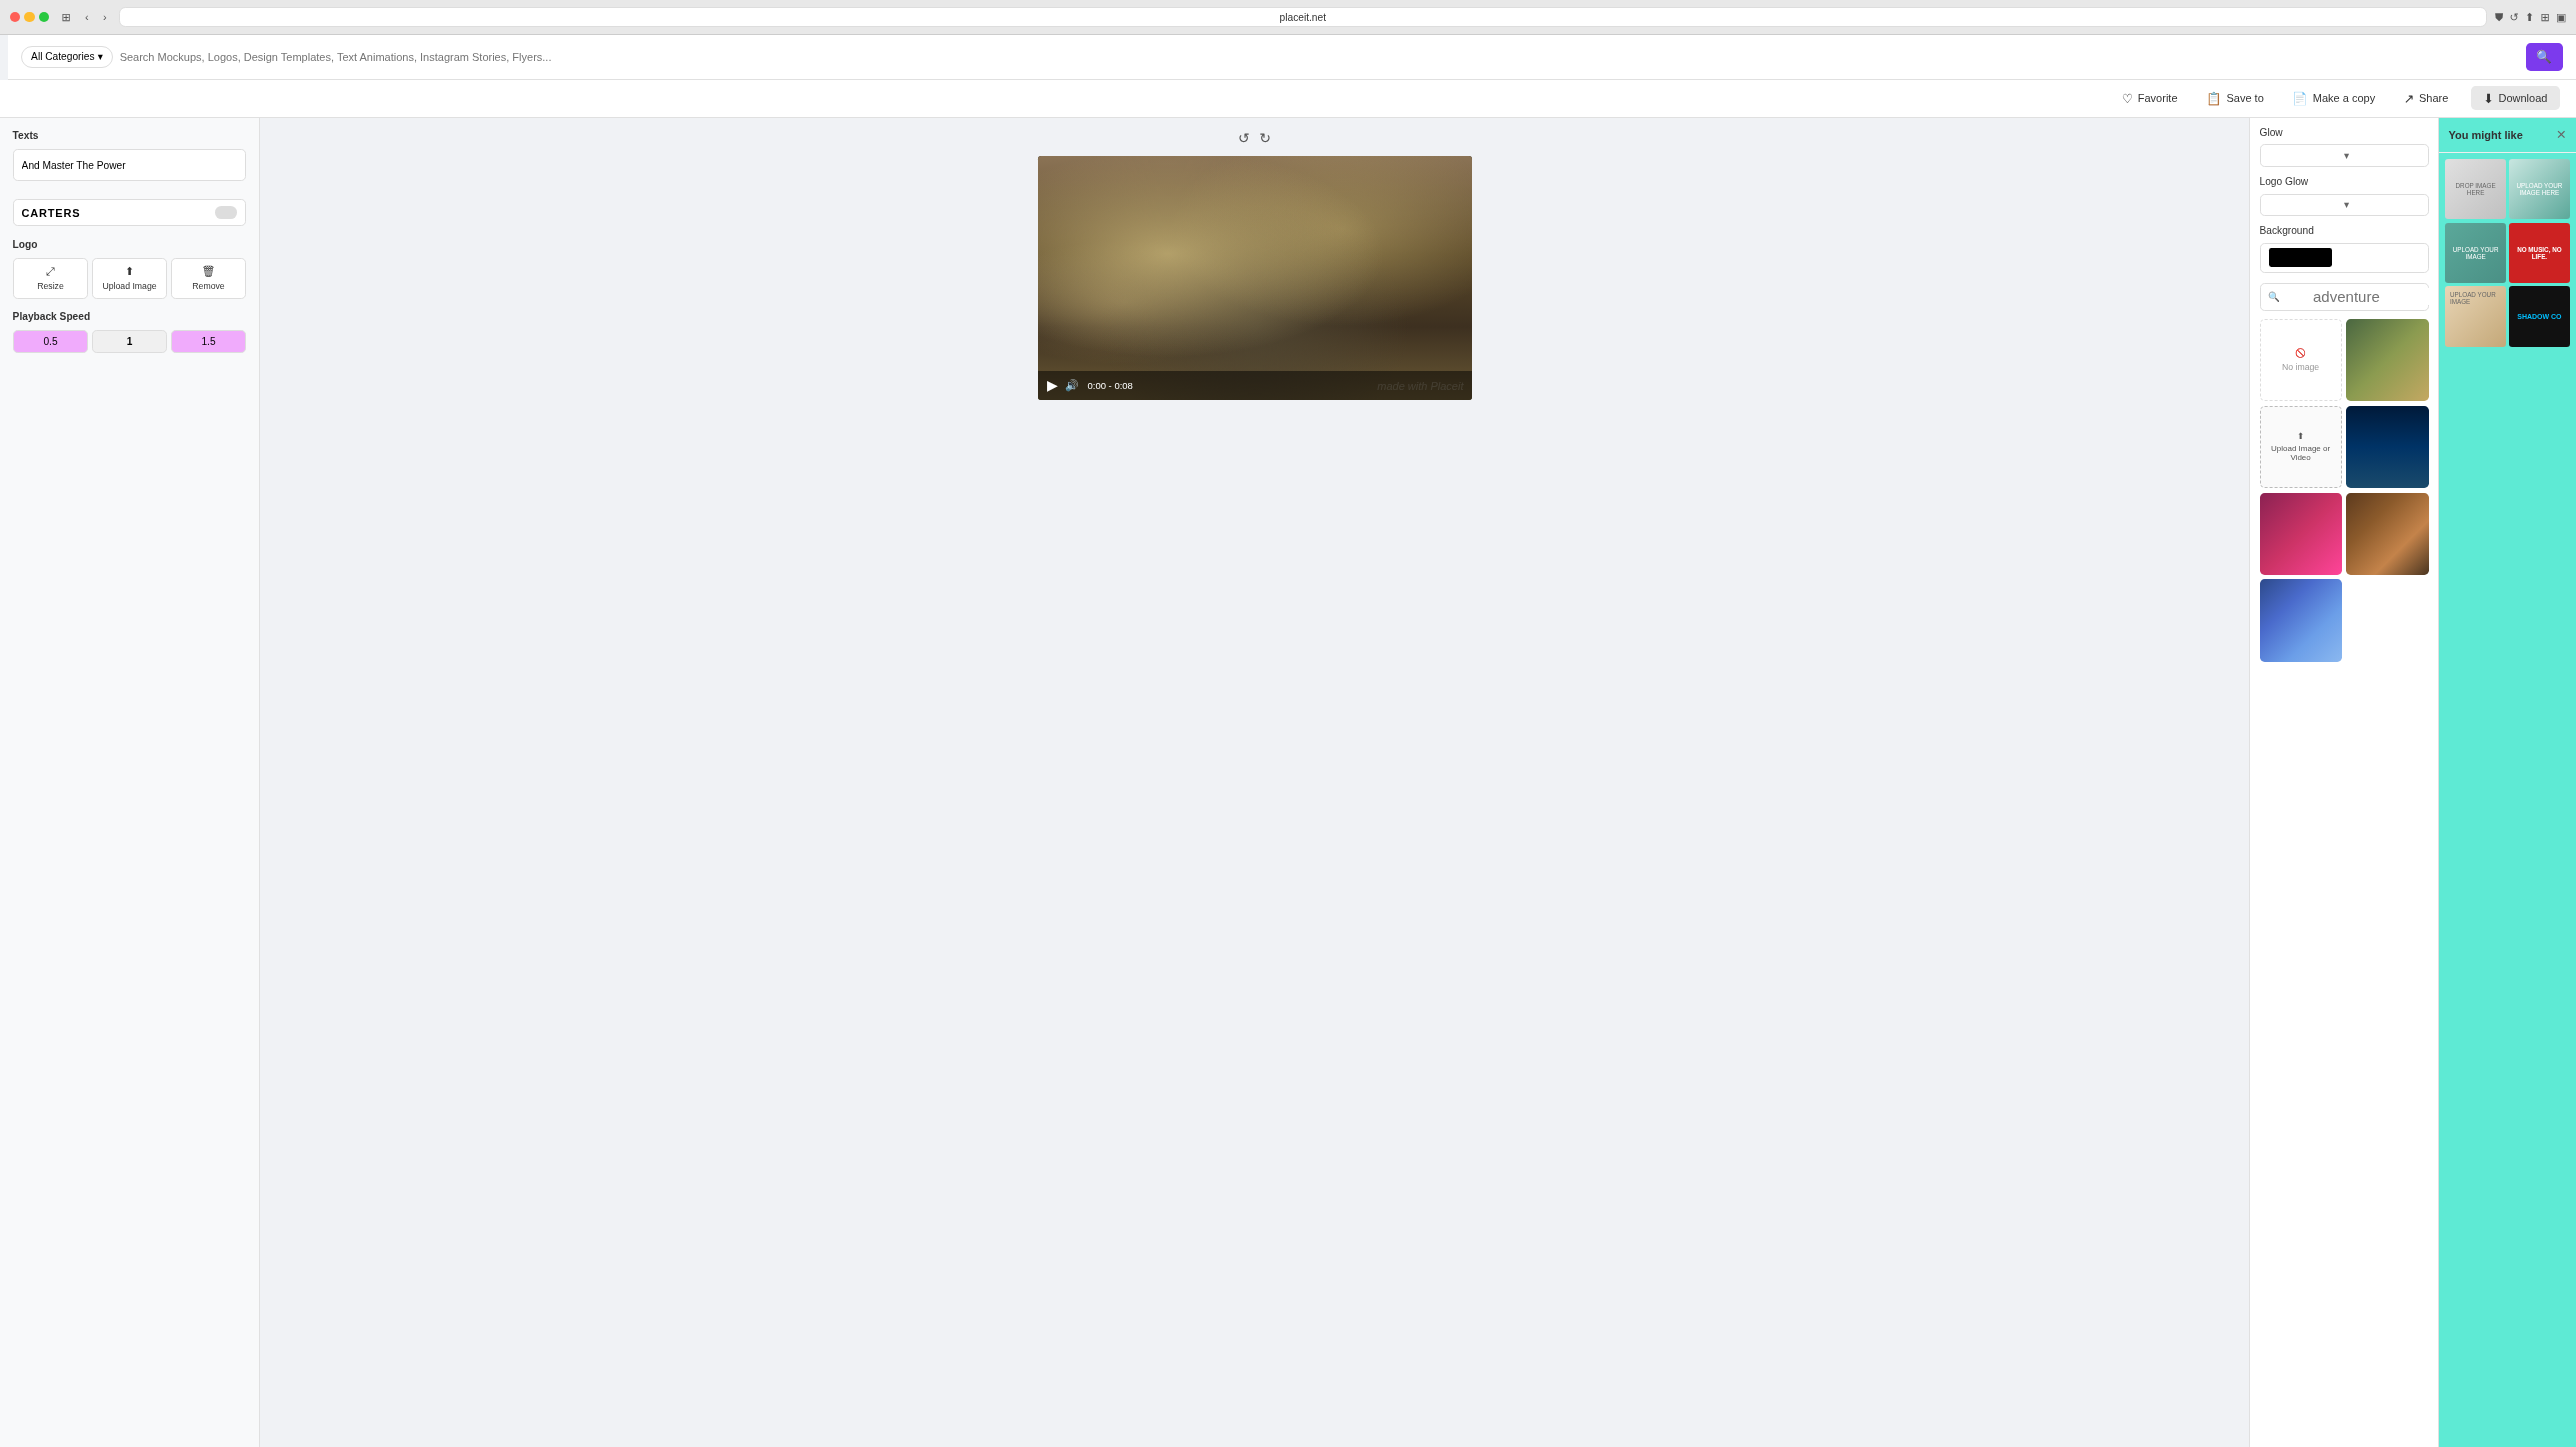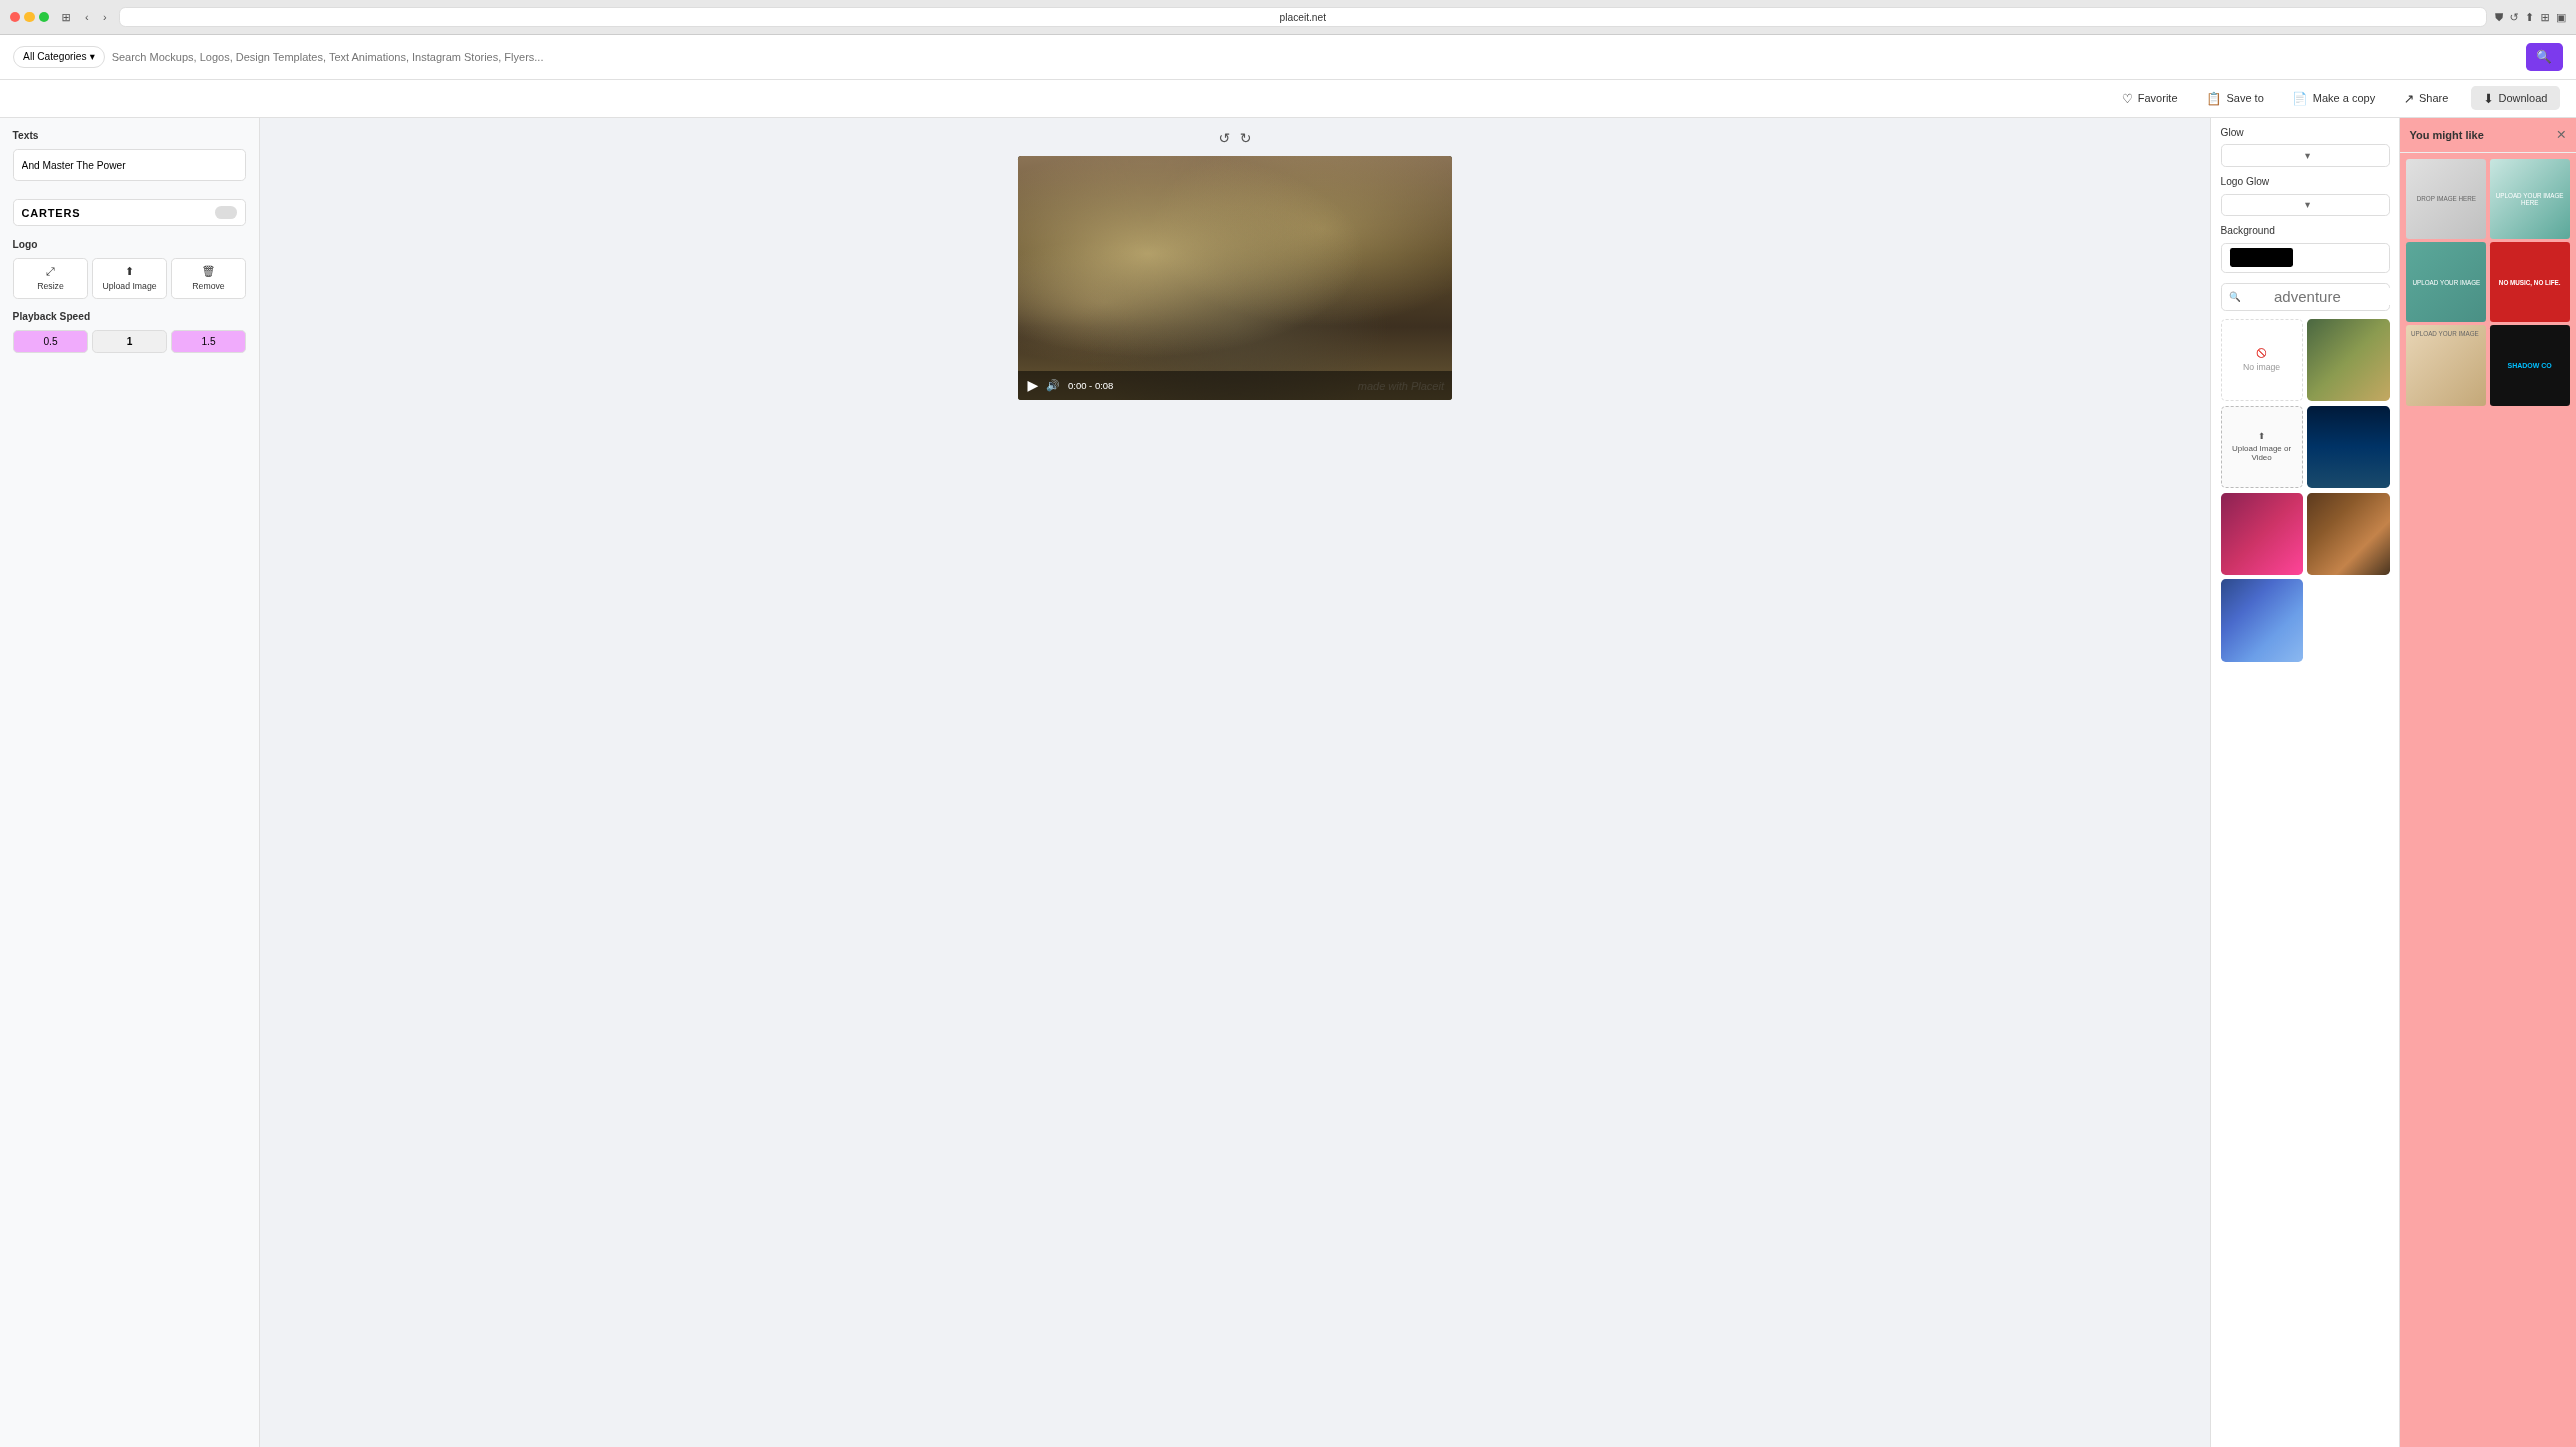--- a/index.html
+++ b/index.html
@@ -35,20 +35,21 @@
     .browser-right { display: flex; gap: 6.3px; align-items: center; color: #555; font-size: 11px; }
 
     
     .search-bar {
       background: white;
       border-bottom: 0.8px solid #e0e0e0;
       padding: 8px 12.6px;
       display: flex;
       align-items: center;
       gap: 6.3px;
+      margin-left: 8px;
     }
     .category-dropdown {
       display: flex;
       align-items: center;
       gap: 3.2px;
       border: 0.8px solid #ddd;
       border-radius: 16px;
       padding: 4.7px 9.5px;
       font-size: 10.2px;
       cursor: pointer;
@@ -354,22 +355,22 @@
       gap: 3.2px;
     }
     .bg-img-1 { background: linear-gradient(135deg, #4a6741, #8b9b50, #c4a862); }
     .bg-img-2 { background: linear-gradient(180deg, #001a3a 0%, #003366 50%, #1a4a6b 100%); }
     .bg-img-3 { background: linear-gradient(135deg, #8b2252, #cc3366, #ff4499); }
     .bg-img-4 { background: linear-gradient(135deg, #5c3a1e, #8b5a2b, #c4834a, #4a3520); }
     .bg-img-5 { background: linear-gradient(135deg, #2d4a8b, #4a6bcc, #6b9ee8, #8bb8f0); }
 
     
     .suggestions-panel {
-      width: 177px;
-      background: #fca5a5;
+      width: 138px;
+      background: #5eead4;
       border-left: 0.8px solid #e0e0e0;
       overflow-y: auto;
       flex-shrink: 0;
     }
     .suggestions-header {
       display: flex;
       align-items: center;
       justify-content: space-between;
       padding: 9.5px;
       border-bottom: 0.8px solid #eee;

